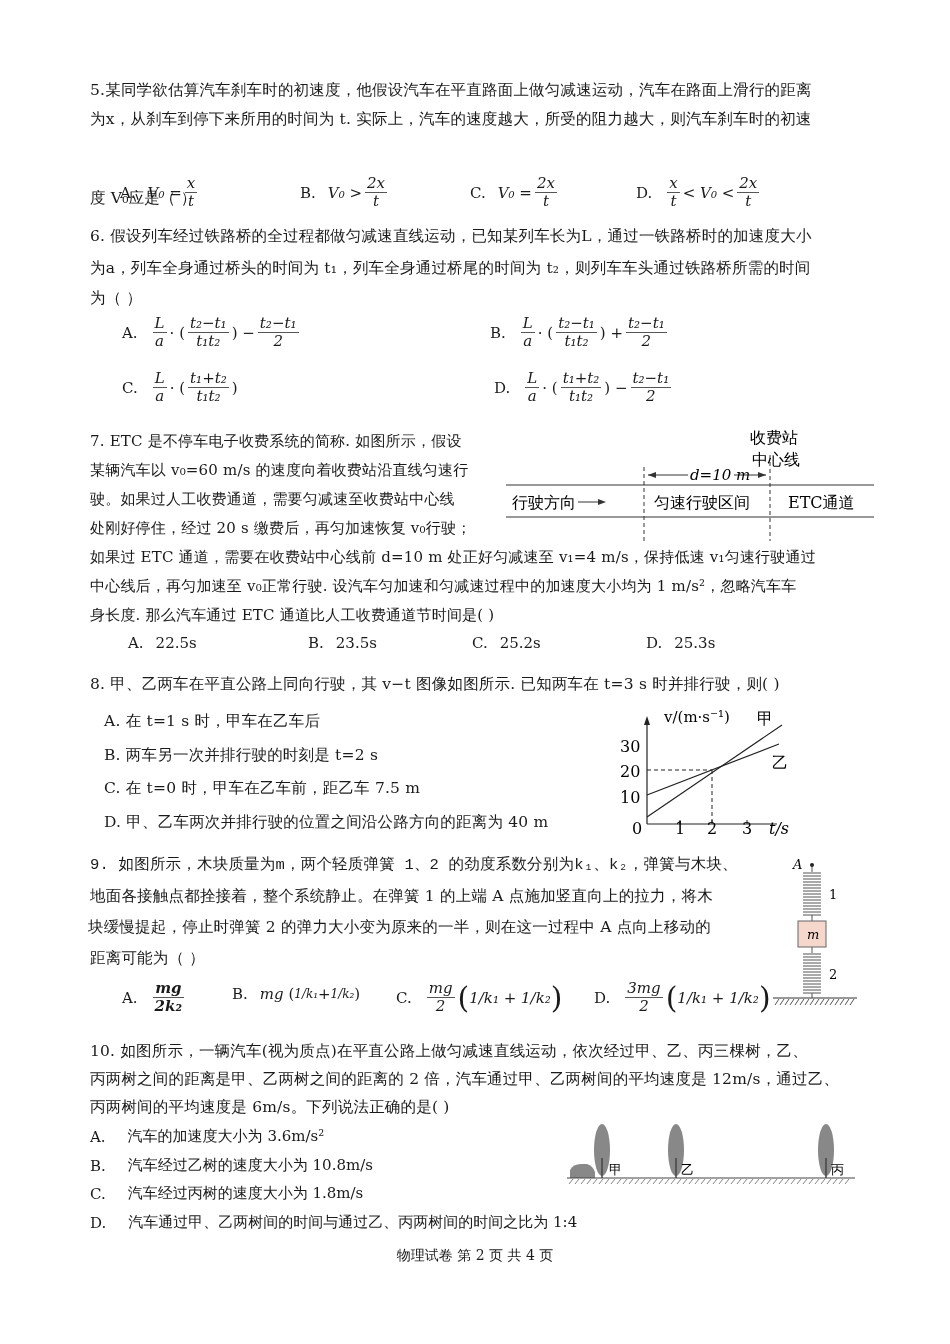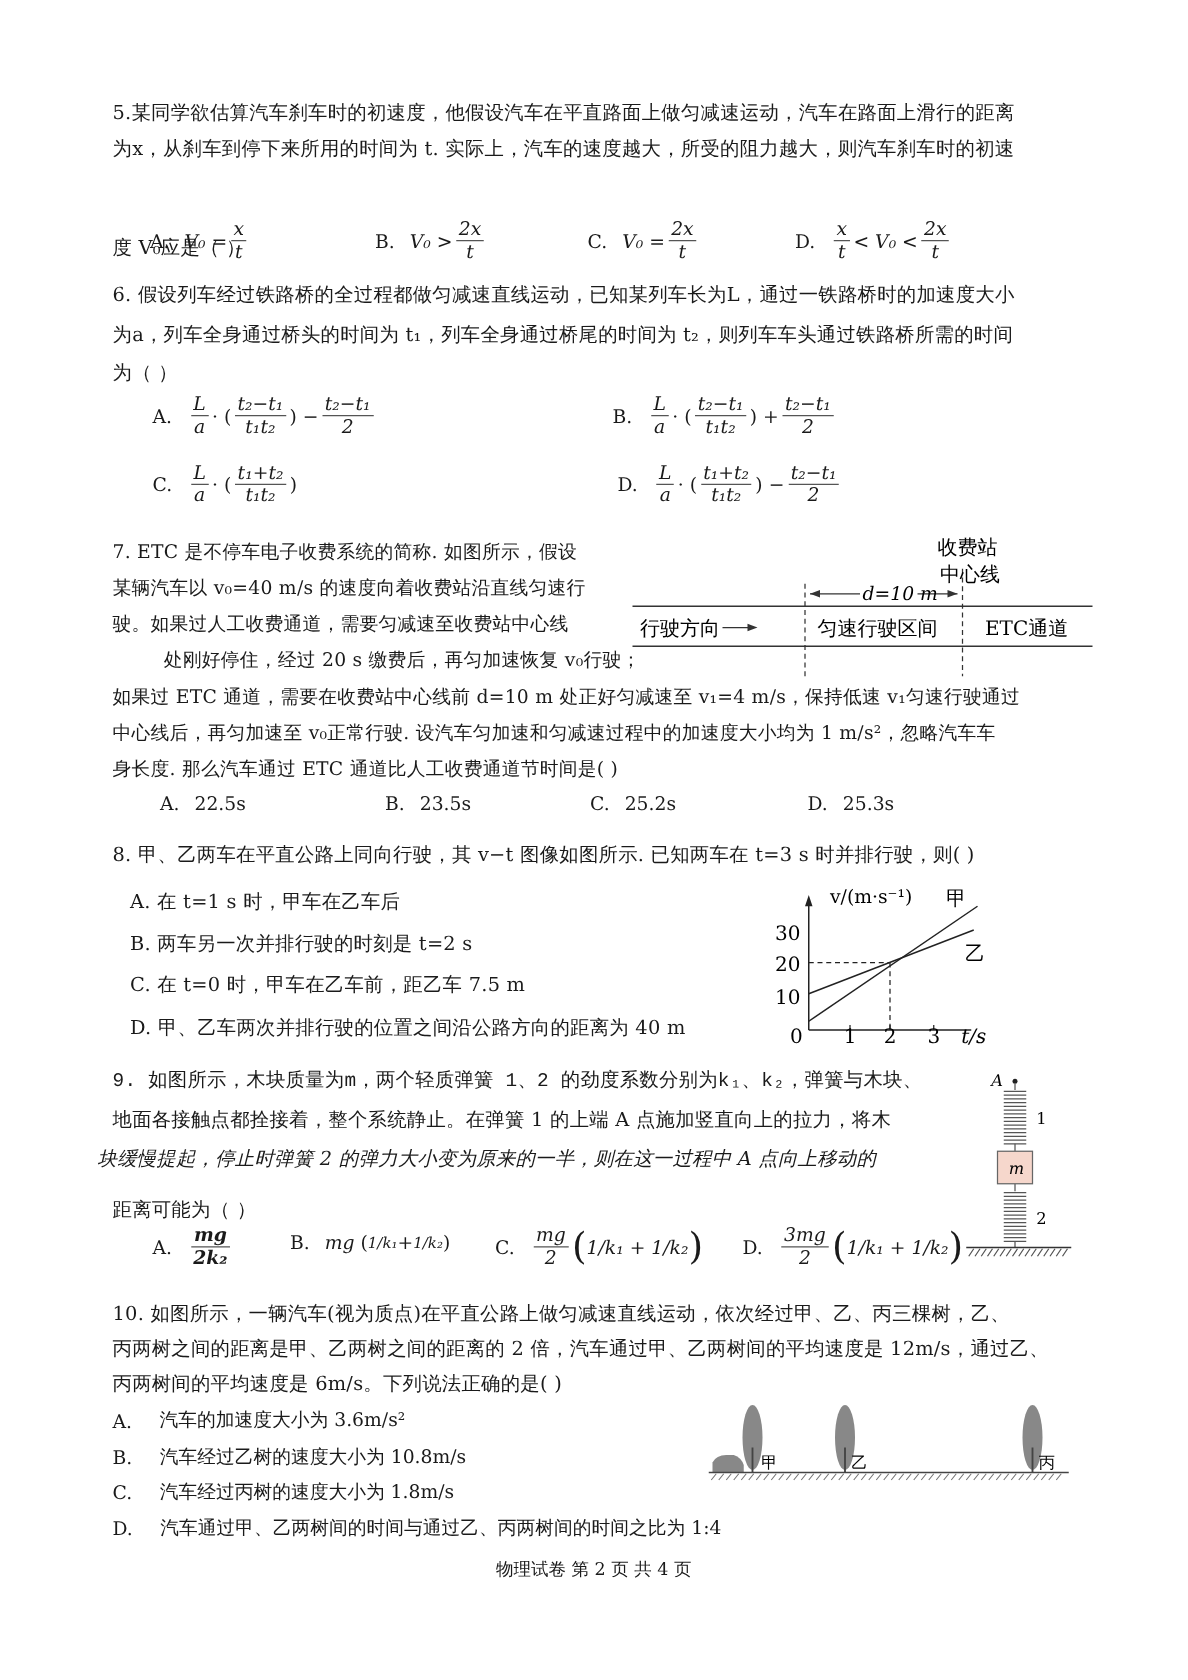--- a/index.html
+++ b/index.html
@@ -123,23 +123,23 @@
     <span>−</span>
     <span class="frac">
         <span class="n">t₂−t₁</span>
         <span class="d">2</span>
       </span>
   </div>
 </div>
 
 <div>
   <div class="line" style="left:90px;top:432px;font-size:15px;">7. ETC 是不停车电子收费系统的简称. 如图所示，假设</div>
-  <div class="line" style="left:90px;top:461px;font-size:15px;">某辆汽车以 v₀=40 m/s 的速度向着收费站沿直线匀速行</div>
+  <div class="line" style="left:90px;top:461px;font-size:15px;">某辆汽车以 v₀=60 m/s 的速度向着收费站沿直线匀速行</div>
   <div class="line" style="left:90px;top:490px;font-size:15px;">驶。如果过人工收费通道，需要匀减速至收费站中心线</div>
-  <div class="line" style="left:90px;top:519px;font-size:15px;margin-left:41px;">处刚好停住，经过 20 s 缴费后，再匀加速恢复 v₀行驶；</div>
+  <div class="line" style="left:90px;top:519px;font-size:15px;">处刚好停住，经过 20 s 缴费后，再匀加速恢复 v₀行驶；</div>
   <div class="line" style="left:90px;top:548px;font-size:15px;">如果过 ETC 通道，需要在收费站中心线前 d=10 m 处正好匀减速至 v₁=4 m/s，保持低速 v₁匀速行驶通过</div>
   <div class="line" style="left:90px;top:577px;font-size:15px;">中心线后，再匀加速至 v₀正常行驶. 设汽车匀加速和匀减速过程中的加速度大小均为 1 m/s²，忽略汽车车</div>
   <div class="line" style="left:90px;top:606px;font-size:15px;">身长度. 那么汽车通过 ETC 通道比人工收费通道节时间是(          )</div>
 
   <div class="abs" style="left:502px;top:425px;width:375px;height:120px;">
     <svg width="375" height="120" viewBox="0 0 375 120">
       <line x1="4" y1="60" x2="372" y2="60" stroke="#333" stroke-width="1.2"></line>
       <line x1="4" y1="92" x2="372" y2="92" stroke="#333" stroke-width="1.2"></line>
       <line x1="142" y1="42" x2="142" y2="116" stroke="#333" stroke-dasharray="4,3"></line>
       <line x1="268" y1="30" x2="268" y2="116" stroke="#333" stroke-dasharray="4,3"></line>
@@ -206,22 +206,22 @@
       <text x="95" y="134" font-size="16">2</text>
       <text x="130" y="134" font-size="16">3</text>
       <text x="157" y="134" font-size="16" font-style="italic">t/s</text>
     </svg>
   </div>
 </div>
 
 <div>
   <div class="line" style="left:90px;top:854px;font-family:Liberation Mono, monospace;">9. 如图所示，木块质量为m，两个轻质弹簧 1、2 的劲度系数分别为k₁、k₂，弹簧与木块、</div>
   <div class="line" style="left:90px;top:886px;">地面各接触点都拴接着，整个系统静止。在弹簧 1 的上端 A 点施加竖直向上的拉力，将木</div>
-  <div class="line" style="left:78px;top:917px;font-style:italic;">块缓慢提起，停止时弹簧 2 的弹力大小变为原来的一半，则在这一过程中 A 点向上移动的</div>
-  <div class="line" style="left:90px;top:948px;margin-top:10px;">距离可能为（          ）</div>
+  <div class="line" style="left:88px;top:917px;">块缓慢提起，停止时弹簧 2 的弹力大小变为原来的一半，则在这一过程中 A 点向上移动的</div>
+  <div class="line" style="left:90px;top:948px;">距离可能为（          ）</div>
 
   <div class="opt" style="left:122px;top:980px;">
     <span class="lbl">A.</span>
     <span class="frac" style="font-weight:bold;">
         <span class="n">mg</span>
         <span class="d">2k₂</span>
       </span>
   </div>
   <div class="opt" style="left:232px;top:985px;">
     <span class="lbl">B.</span>

